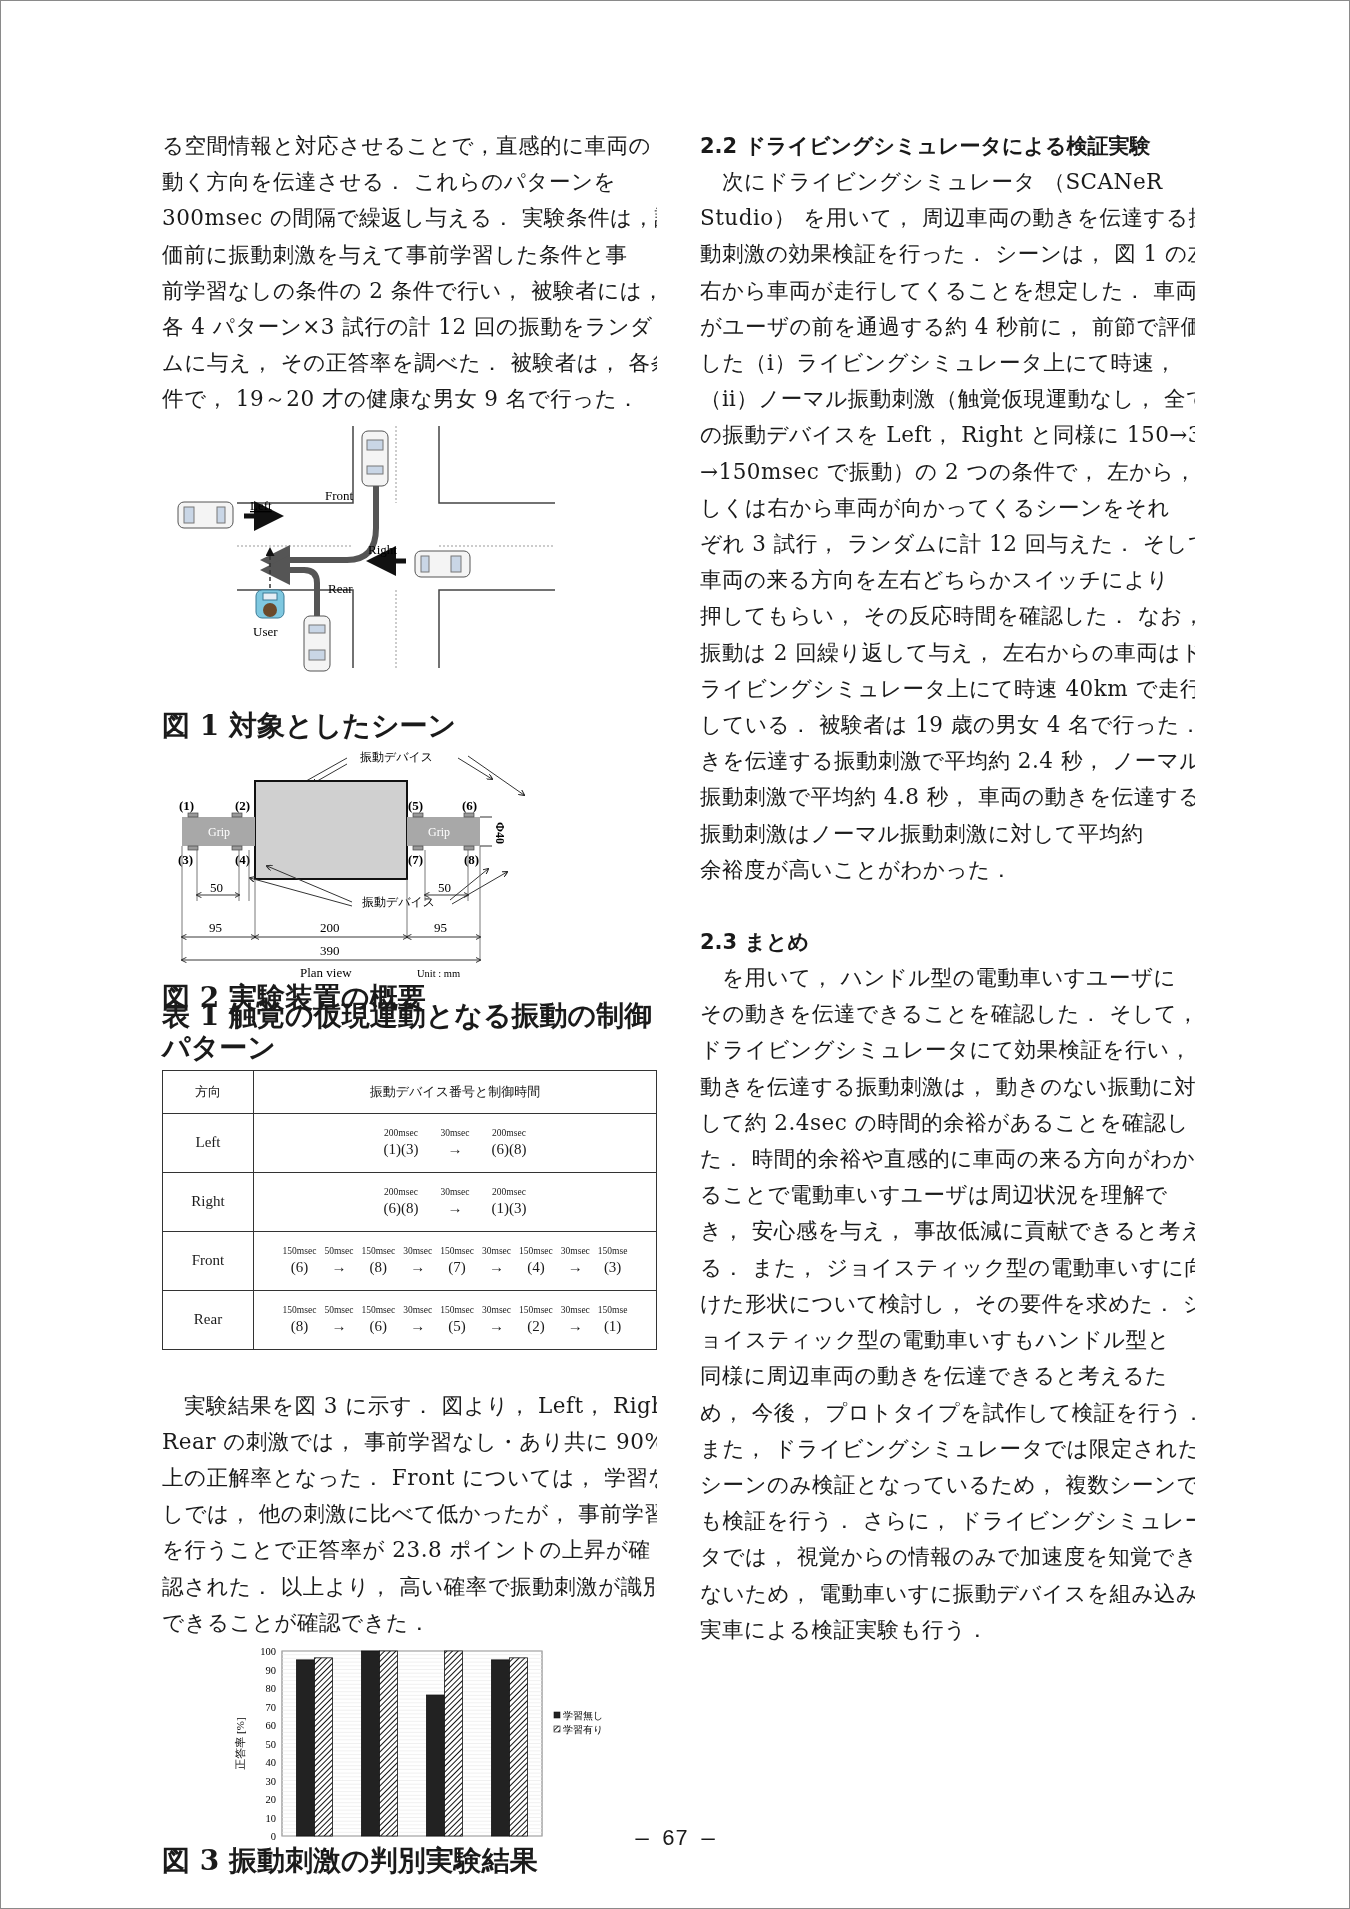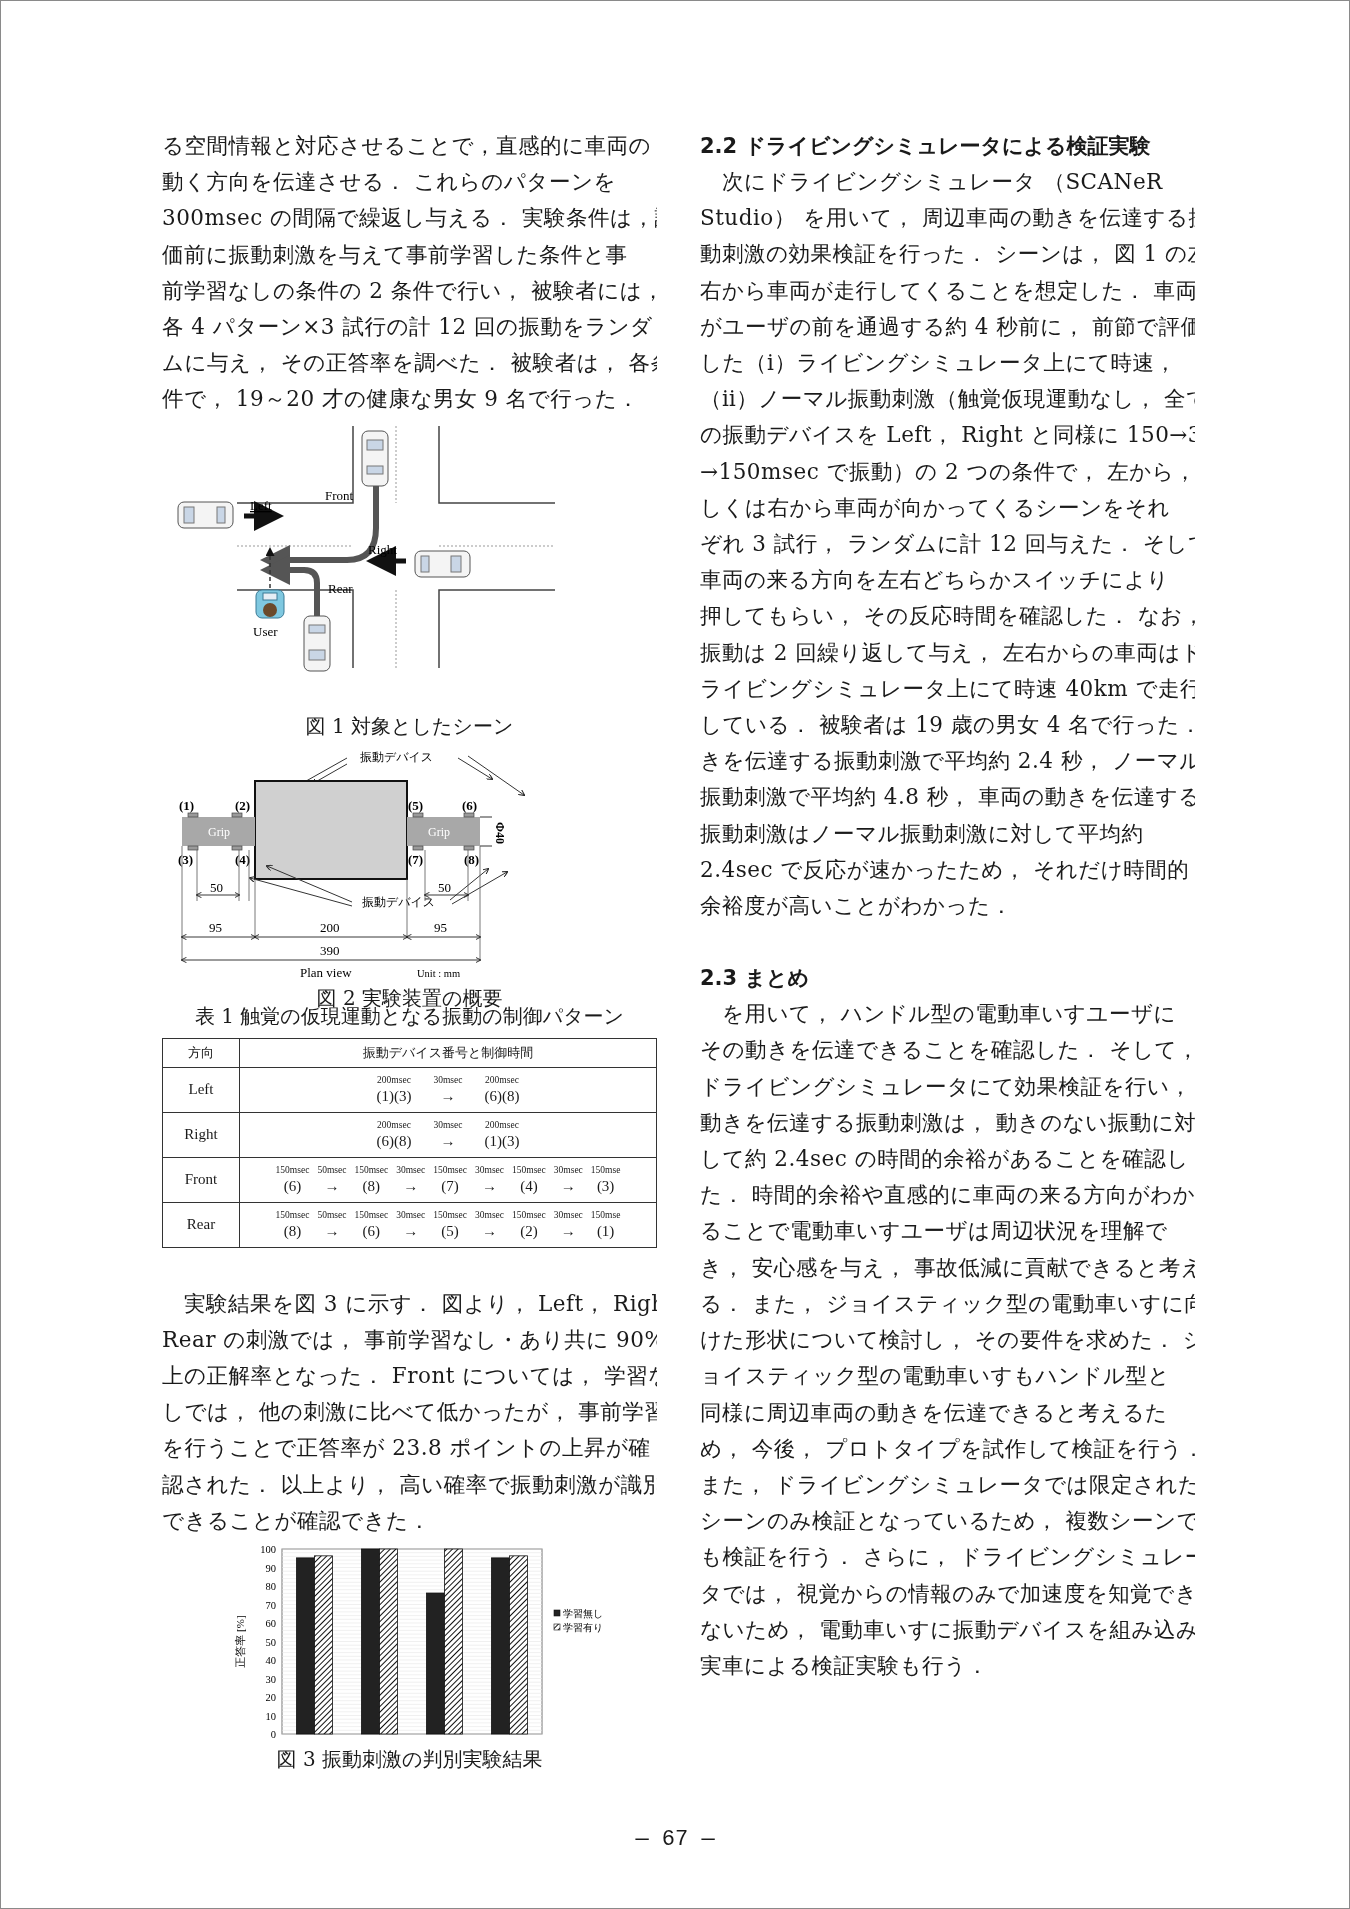--- a/index.html
+++ b/index.html
@@ -6,25 +6,25 @@
   body { width: 1350px; height: 1909px; position: relative; overflow: hidden;
          font-family: "DejaVu Serif", "Liberation Serif", serif; color: #1a1a1a; }
   .page-border { position: absolute; left: 0; top: 0; width: 1348px; height: 1907px; border: 1px solid #8a8a8a; }
   .col { position: absolute; top: 128px; width: 495px; }
   .col-left { left: 162px; }
   .col-right { left: 700px; }
   .para { font-size: 21.5px; line-height: 36.2px; margin: 0; text-align: justify; letter-spacing: 0.5px; }
   .para .ln { display: block; white-space: nowrap; overflow: hidden; }
   .indent { padding-left: 22px; }
   .heading { font-family: "DejaVu Sans", "Liberation Sans", sans-serif; font-weight: bold; font-size: 21px; line-height: 36px; margin: 0; }
-  .caption { text-align: center; font-size: 20px; line-height: 32px; margin: 0; }
+  .caption { font-size: 28px; line-height: 32px; margin: 0; font-weight: bold; }
   .figure { position: relative; }
   svg text { font-family: "Liberation Serif", "DejaVu Serif", serif; }
   table.ctrl { border-collapse: collapse; width: 495px; font-family: "Liberation Serif", serif; }
-  table.ctrl th, table.ctrl td { border: 1.5px solid #333; padding: 4px; }
+  table.ctrl th, table.ctrl td { border: 1.5px solid #333; padding: 11px; }
   table.ctrl th { font-family: "DejaVu Sans", sans-serif; font-weight: normal; font-size: 13px; height: 20px; }
   table.ctrl td.dir { width: 68px; text-align: center; font-size: 15px; }
   table.ctrl td.seq { height: 36px; }
   .seq-grid { display: flex; justify-content: center; }
   .seq-cell { display: flex; flex-direction: column; align-items: center; }
   .seq-time { font-size: 9.5px; line-height: 12px; }
   .seq-dev { font-size: 15px; line-height: 20px; }
   .page-num { position: absolute; top: 1827px; left: 0; width: 1350px; text-align: center;
               font-family: Liberation Mono, monospace; font-size: 22px; }
 </style>
@@ -460,21 +460,20 @@
       <span class="ln">車両の来る方向を左右どちらかスイッチにより</span>
       <span class="ln">押してもらい， その反応時間を確認した． なお，</span>
       <span class="ln">振動は 2 回繰り返して与え， 左右からの車両はド</span>
       <span class="ln">ライビングシミュレータ上にて時速 40km で走行</span>
       <span class="ln">している． 被験者は 19 歳の男女 4 名で行った．</span>
     </div>
   <div class="para" id="rp2">
       <span class="ln">きを伝達する振動刺激で平均約 2.4 秒， ノーマル</span>
       <span class="ln">振動刺激で平均約 4.8 秒， 車両の動きを伝達する</span>
       <span class="ln">振動刺激はノーマル振動刺激に対して平均約</span>
-      <span class="ln">2.4sec で反応が速かったため， それだけ時間的</span>
       <span class="ln">余裕度が高いことがわかった．</span>
     </div>
   <h2 class="heading" style="margin-top:36px;">2.3 まとめ</h2>
   <div class="para" id="rp3">
       <span class="ln indent">を用いて， ハンドル型の電動車いすユーザに</span>
       <span class="ln">その動きを伝達できることを確認した． そして，</span>
       <span class="ln">ドライビングシミュレータにて効果検証を行い，</span>
       <span class="ln">動きを伝達する振動刺激は， 動きのない振動に対</span>
       <span class="ln">して約 2.4sec の時間的余裕があることを確認し</span>
       <span class="ln">た． 時間的余裕や直感的に車両の来る方向がわか</span>

